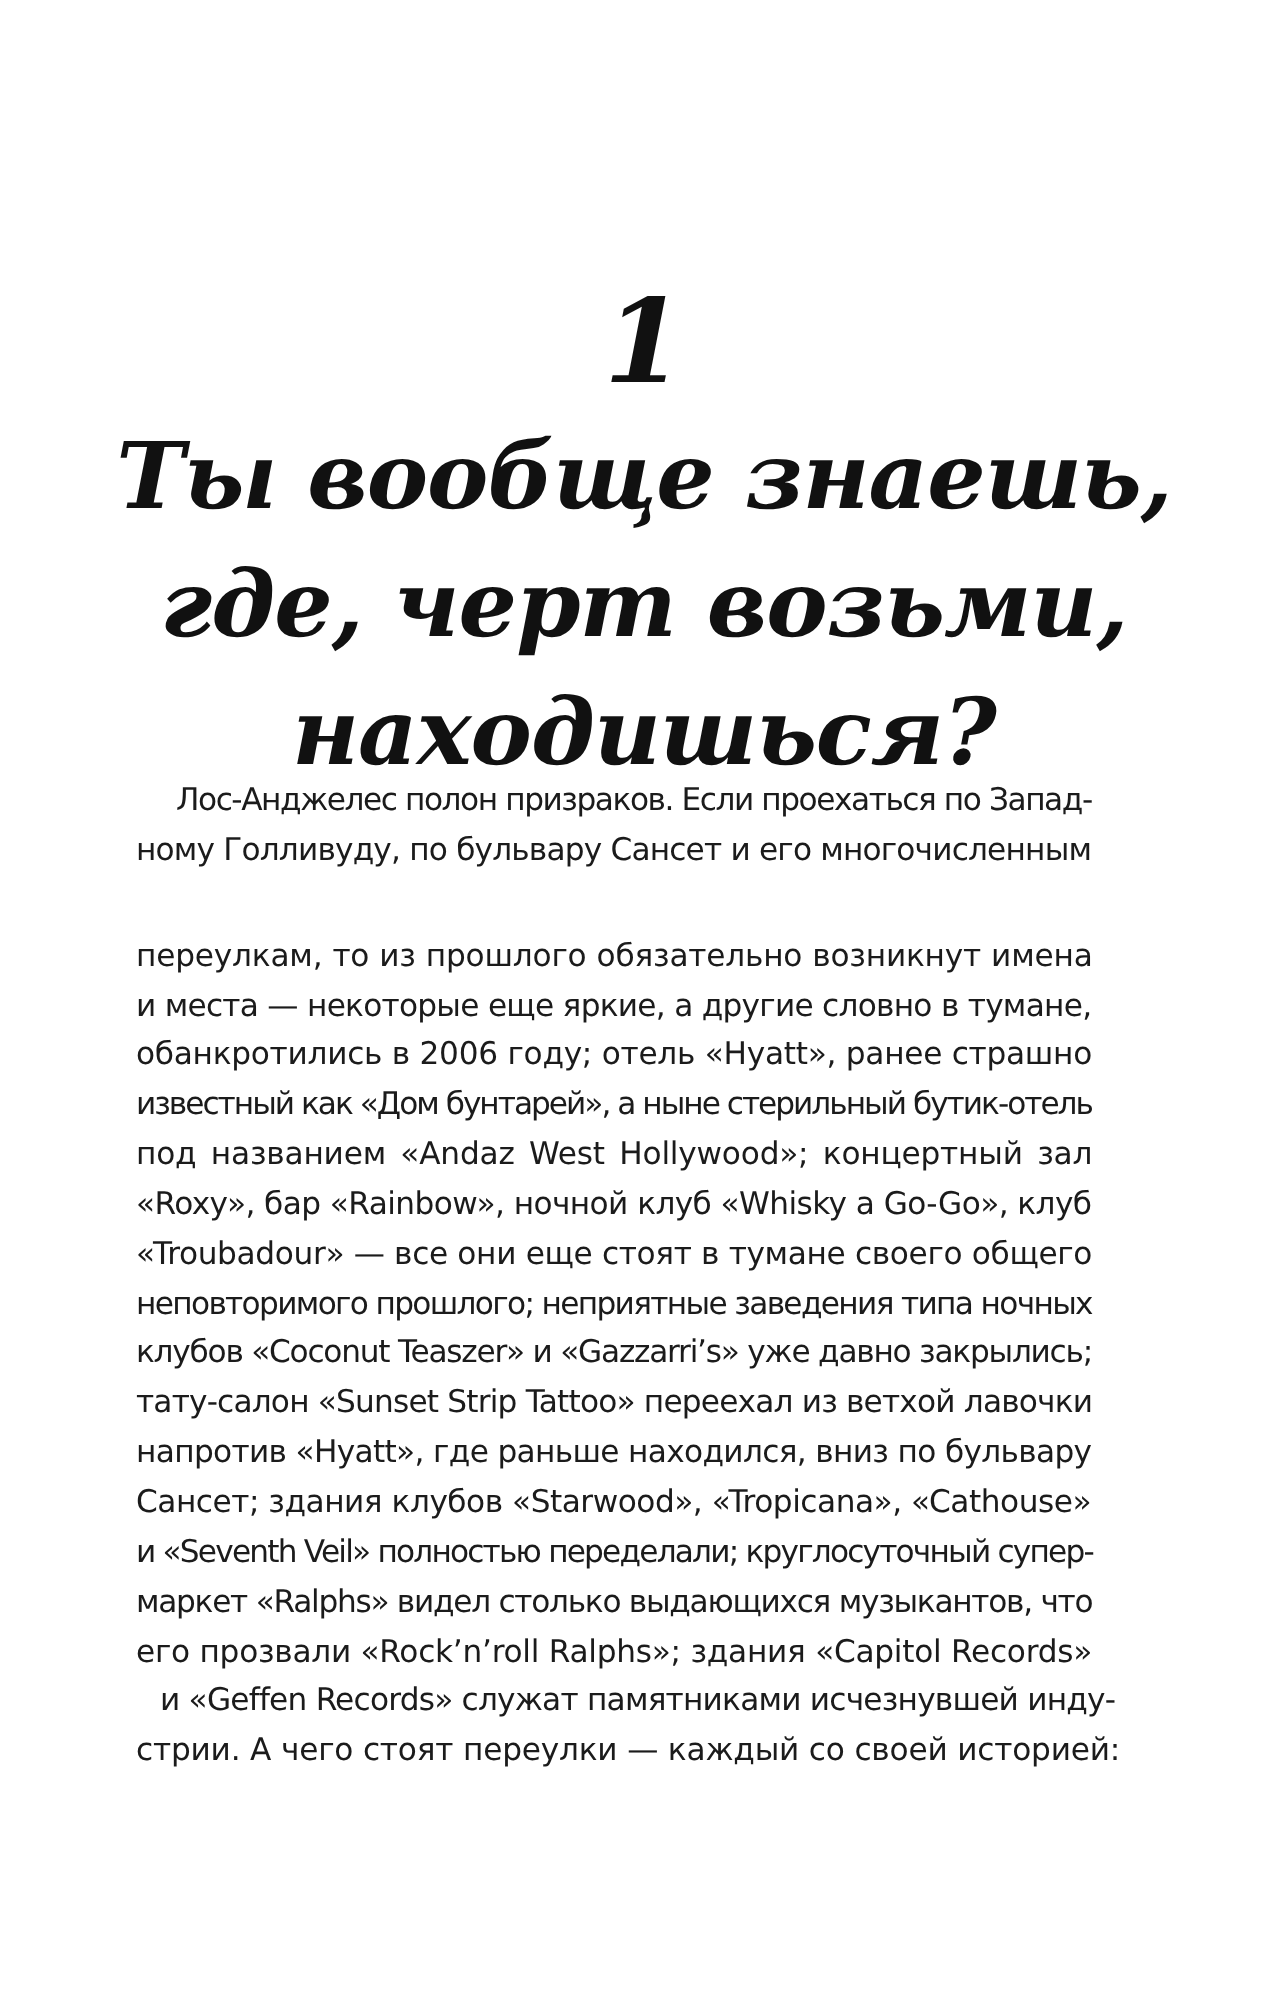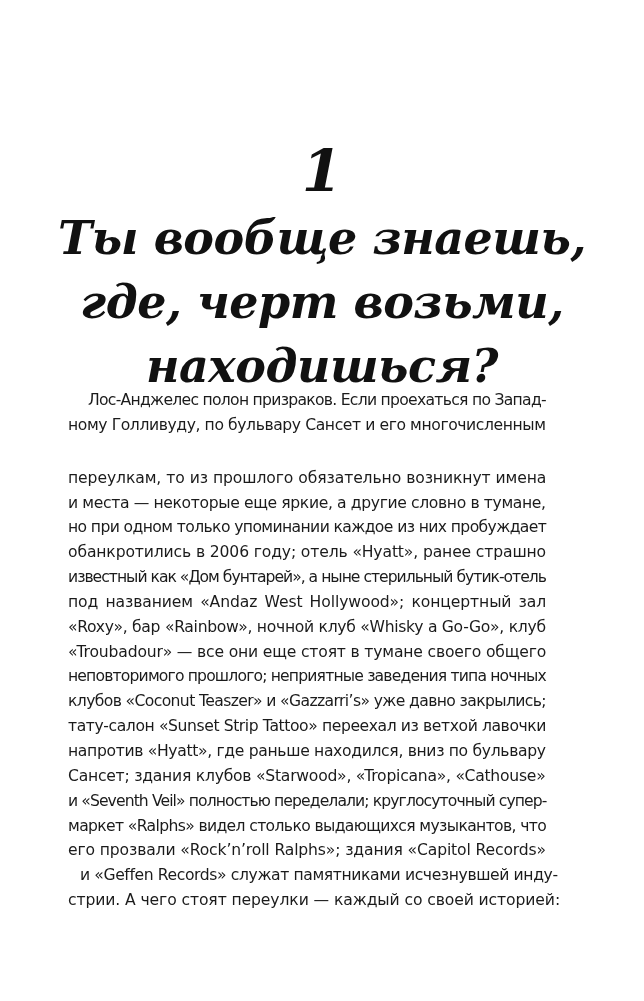--- a/index.html
+++ b/index.html
@@ -37,21 +37,20 @@
       <span>где, черт возьми,</span>
       <span>находишься?</span>
     </div>
   </div>
 
   <div class="body-text">
     <span class="line first" style="display: block; letter-spacing: -0.718182px; text-align: left; text-align-last: left;">Лос-Анджелес полон призраков. Если проехаться по Запад-</span>
     <span class="line" style="display: block; letter-spacing: -0.409091px; text-align: right; text-align-last: left;">ному Голливуду, по бульвару Сансет и его многочисленным</span>
     <span class="line" style="display: block; word-spacing: 0.166667px; text-align: center; text-align-last: left; margin-top: 28px;">переулкам, то из прошлого обязательно возникнут имена</span>
     <span class="line" style="display: block; letter-spacing: -0.367857px; text-align: left; text-align-last: left;">и места — некоторые еще яркие, а другие словно в тумане,</span>
-    <span class="line" style="display: block; letter-spacing: -0.609091px; text-align: left; text-align-last: left;">но при одном только упоминании каждое из них пробуждает</span>
     <span class="line" style="display: block; letter-spacing: -0.136364px; text-align: left; text-align-last: left;">обанкротились в 2006 году; отель «Hyatt», ранее страшно</span>
     <span class="line" style="display: block; letter-spacing: -0.998305px; text-align: left; text-align-last: left;">известный как «Дом бунтарей», а ныне стерильный бутик-отель</span>
     <span class="line" style="display: block; word-spacing: 2.33333px; text-align: left; text-align-last: left;">под названием «Andaz West Hollywood»; концертный зал</span>
     <span class="line" style="display: block; letter-spacing: -0.292982px; text-align: left; text-align-last: left;">«Roxy», бар «Rainbow», ночной клуб «Whisky a Go-Go», клуб</span>
     <span class="line" style="display: block; letter-spacing: -0.172727px; text-align: left; text-align-last: left;">«Troubadour» — все они еще стоят в тумане своего общего</span>
     <span class="line" style="display: block; letter-spacing: -0.832143px; text-align: left; text-align-last: left;">неповторимого прошлого; неприятные заведения типа ночных</span>
     <span class="line" style="display: block; letter-spacing: -0.616667px; text-align: left; text-align-last: left;">клубов «Coconut Teaszer» и «Gazzarri’s» уже давно закрылись;</span>
     <span class="line" style="display: block; letter-spacing: -0.405085px; text-align: left; text-align-last: left;">тату-салон «Sunset Strip Tattoo» переехал из ветхой лавочки</span>
     <span class="line" style="display: block; letter-spacing: -0.332143px; text-align: left; text-align-last: left;">напротив «Hyatt», где раньше находился, вниз по бульвару</span>
     <span class="line" style="display: block; letter-spacing: -0.240351px; text-align: left; text-align-last: left;">Сансет; здания клубов «Starwood», «Tropicana», «Cathouse»</span>

